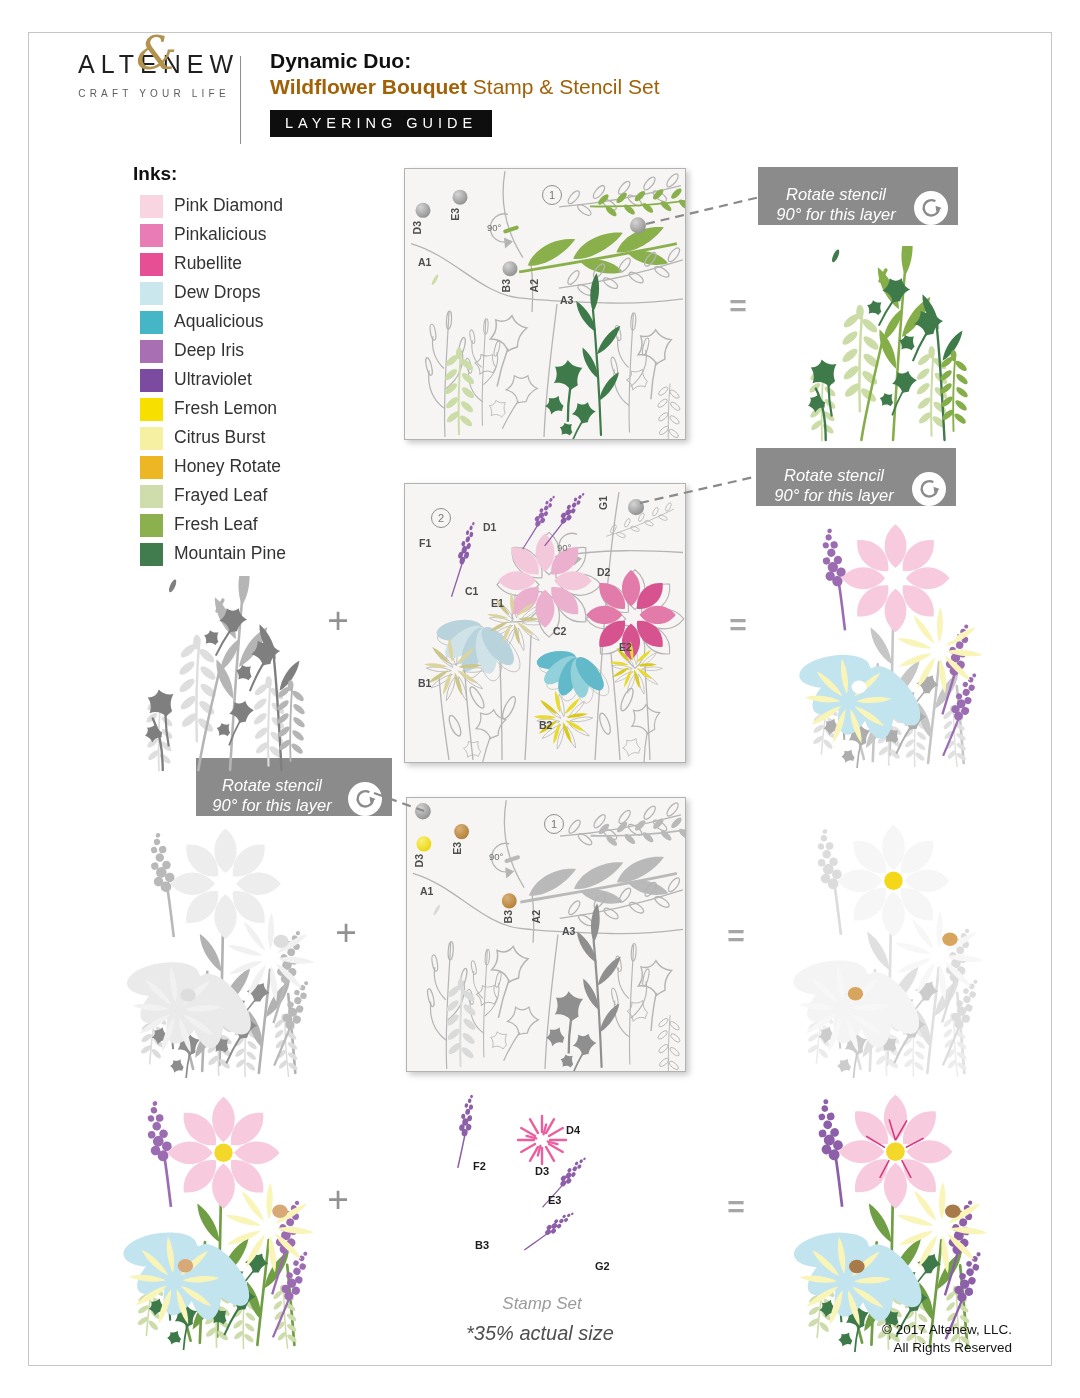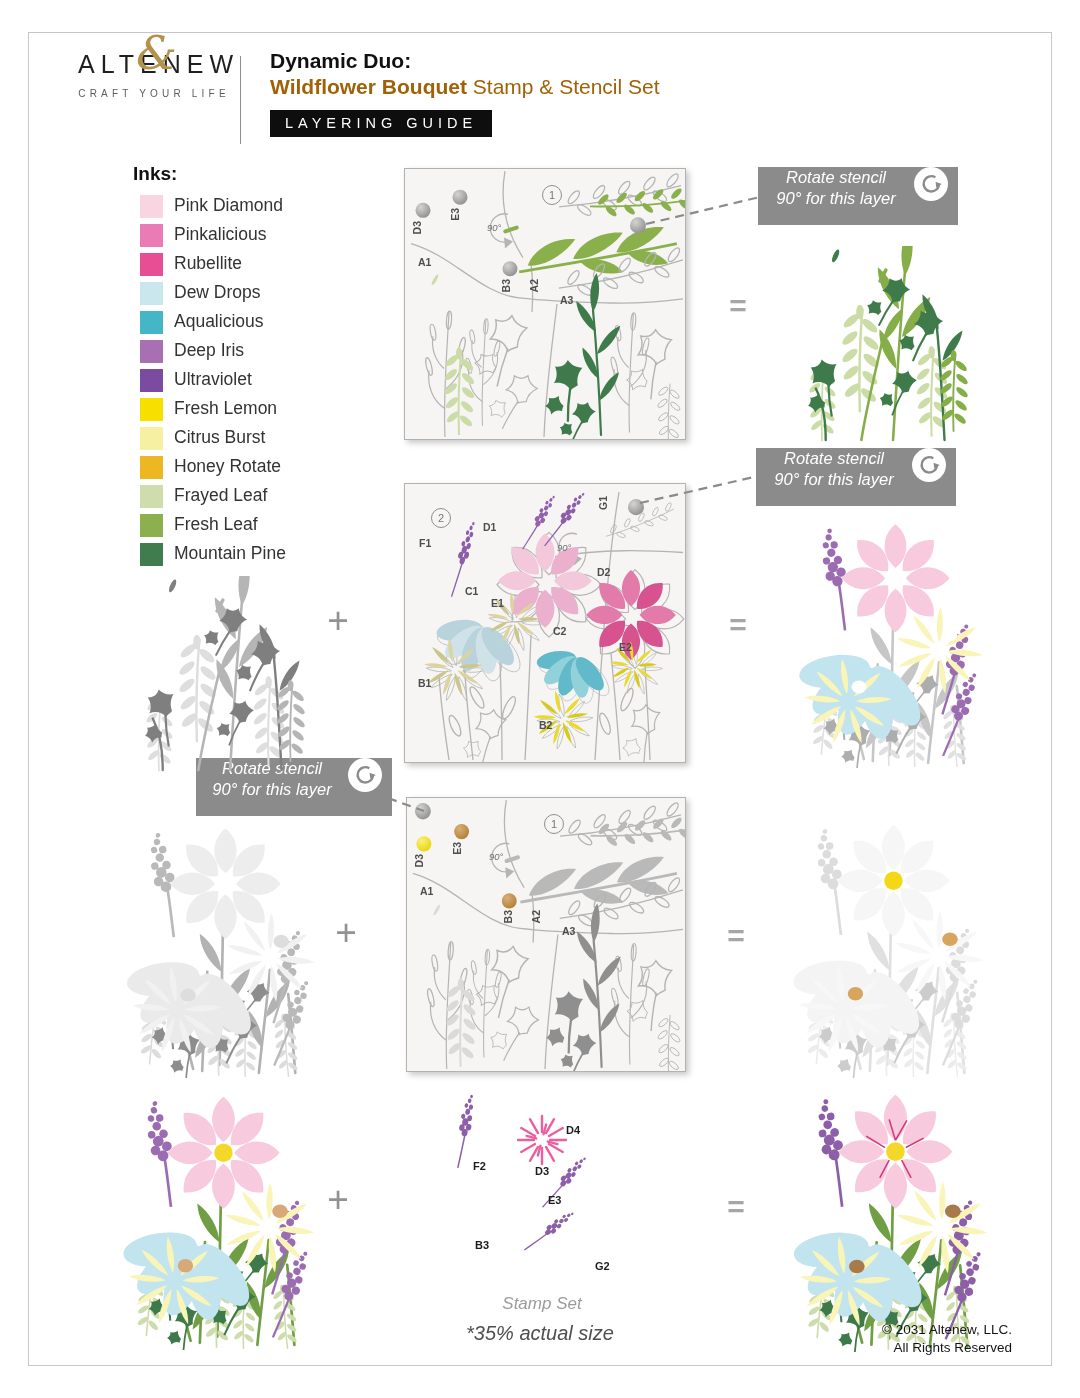--- a/index.html
+++ b/index.html
@@ -29,24 +29,24 @@
   .ink-name{font-size:17.5px;color:#333;}
 
   
   .panel{position:absolute;background:#f6f5f3;border:1px solid #b2b2b2;
          box-shadow:3px 3px 6px rgba(0,0,0,.22);}
   .panel svg{display:block;width:100%;height:100%;}
   .plabel{position:absolute;font-size:10.5px;font-weight:700;color:#4d4d4d;line-height:1;}
   .vert{writing-mode:vertical-rl;transform:rotate(180deg);}
   .pnum{position:absolute;width:18px;height:18px;border:1.4px solid #8e8e8e;border-radius:50%;
         color:#777;font-size:11px;font-weight:400;display:flex;align-items:center;justify-content:center;}
-  .rot{position:absolute;font-size:9.5px;color:#6f6f6f;font-weight:400;font-style:italic;}
+  .rot{position:absolute;font-size:9.5px;color:#6f6f6f;font-weight:400;}
 
   
-  .callout{position:absolute;background:#8b8b8b;height:58px;display:flex;align-items:flex-start;
+  .callout{position:absolute;background:#8b8b8b;height:58px;display:flex;align-items:flex-end;
            gap:8px;padding:0 10px 0 8px;box-sizing:border-box;}
   .callout .txt{flex:1;color:#fff;font-style:italic;font-size:16.5px;line-height:1.25;text-align:center;}
   .callout .circ{width:34px;height:34px;border-radius:50%;background:#fff;flex:none;
                  display:flex;align-items:center;justify-content:center;}
 
   
   .scene{position:absolute;}
   .scene svg{display:block;width:100%;height:100%;}
   .op{position:absolute;color:#929292;font-size:37px;line-height:36px;width:34px;text-align:center;}
   .op.eq{font-weight:700;font-size:30px;color:#a6a6a6;}
@@ -656,15 +656,15 @@
   <svg class="overlay" width="1080" height="1398" viewBox="0 0 1080 1398">
     <g stroke="#8a8a8a" stroke-width="2.2" stroke-dasharray="9 6" fill="none">
       <path d="M646 224 L760 197"></path>
       <path d="M640 503 L754 477"></path>
       <path d="M374 793 L424 811"></path>
     </g>
   </svg>
 
   <div class="scalenote">*35% actual size</div>
   <div class="copy">
-    <span>© 2031 Altenew, LLC.</span><br><span>All Rights Reserved</span>
+    <span>© 2017 Altenew, LLC.</span><br><span>All Rights Reserved</span>
   </div>
 </div>
 
 </body></html>

